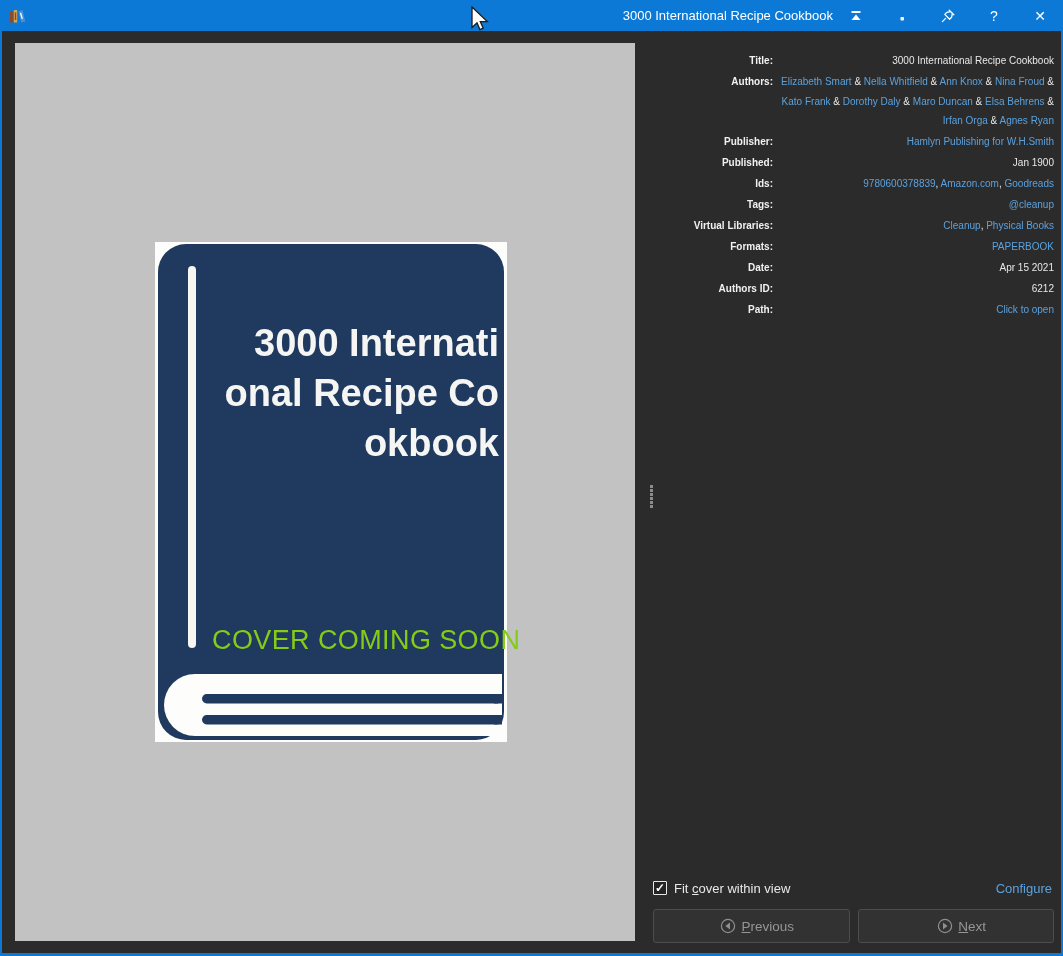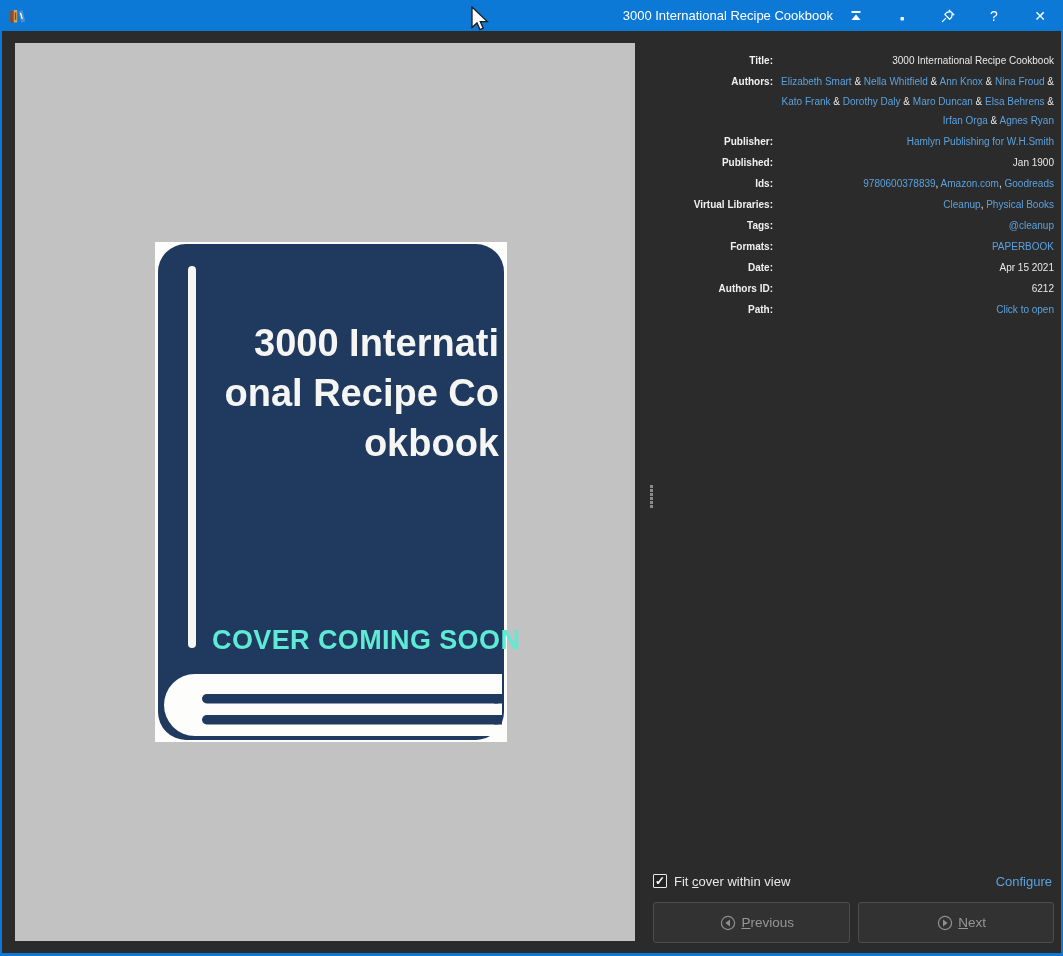--- a/index.html
+++ b/index.html
@@ -27,21 +27,21 @@
 
   
   .cover-panel{position:absolute;left:13px;top:43px;width:620px;height:898px;background:var(--cover_area_bg,#c2c2c2);}
   .cover{position:absolute;left:140px;top:199px;width:352px;height:500px;background:#fdfdfb;}
   .book{position:absolute;left:3px;top:2px;right:3px;bottom:2px;background:var(--book_navy,#1f3a5e);border-radius:28px;}
   .spine{position:absolute;left:30px;top:22px;width:8px;height:382px;background:#f7f6f2;border-radius:4px;}
   .cover-title{
     position:absolute;left:49px;top:74px;width:292px;
     color:#f5f5f3;font-size:38px;line-height:50px;font-weight:600;white-space:pre-line;letter-spacing:0;
   }
-  .cover-caption{position:absolute;left:54px;top:381px;color:#5eead4;font-size:27px;font-weight:700;letter-spacing:.4px;white-space:nowrap;}
+  .cover-caption{position:absolute;left:54px;top:381px;color:#84cc16;font-size:27px;font-weight:400;letter-spacing:.4px;white-space:nowrap;}
   .pages-icon{position:absolute;left:6px;top:430px;}
 
   
   .splitter{position:absolute;left:646px;top:485px;width:6px;display:flex;flex-direction:column;gap:1px;align-items:center;}
   .splitter i{display:block;width:3px;height:3px;background:#8b8b8b;}
 
   
   .right-panel{position:absolute;left:651px;top:43px;width:401px;height:911px;display:flex;flex-direction:column;}
   .meta-table{margin:8px 0 0 5px;flex:1;overflow:hidden;}
   .meta-row{display:grid;grid-template-columns:115px 1fr;margin-bottom:1.5px;font-size:10px;line-height:19.5px;}
@@ -53,21 +53,21 @@
   .fit-row{display:flex;align-items:center;height:22px;margin:0 2px 0 0;}
   .checkbox{
     width:14px;height:14px;border:1px solid #e8e8e8;background:#232323;border-radius:1px;
     display:flex;align-items:center;justify-content:center;color:#ffffff;font-size:12px;line-height:12px;font-weight:700;
   }
   .fit-label{color:var(--text,#e8e8e8);font-size:13px;margin-left:7px;}
   .fit-label .accel,.nav-btn .accel{text-decoration:underline;}
   .configure{margin-left:auto;color:var(--link,#5ba1dd);font-size:13px;cursor:pointer;}
   .nav-row{display:flex;gap:8px;margin:10px 0 11px;}
   .nav-btn{
-    flex:1;height:41px;background:#323232;border:1px solid #4d4d4d;border-radius:3px;
+    flex:1;height:34px;background:#323232;border:1px solid #4d4d4d;border-radius:3px;
     color:var(--button_text,#969696);font-size:13.5px;display:flex;align-items:center;justify-content:center;gap:5px;cursor:default;padding-left:12px;
   }
   .nav-btn svg{display:block;}
 
   
   .cursor{position:absolute;left:468px;top:6px;z-index:99;pointer-events:none;}
 </style>
 </head>
 <body>
 
@@ -150,26 +150,26 @@
         </div>
         <div class="meta-row">
           <span class="meta-label">Published:</span>
           <span class="meta-value"><span>Jan 1900</span></span>
         </div>
         <div class="meta-row">
           <span class="meta-label">Ids:</span>
           <span class="meta-value"><a class="link" href="#">9780600378839</a><span>, </span><a class="link" href="#">Amazon.com</a><span>, </span><a class="link" href="#">Goodreads</a></span>
         </div>
         <div class="meta-row">
+          <span class="meta-label">Tags:</span>
+          <span class="meta-value"><a class="link" href="#">@cleanup</a></span>
+        </div>
+        <div class="meta-row">
           <span class="meta-label">Virtual Libraries:</span>
           <span class="meta-value"><a class="link" href="#">Cleanup</a><span>, </span><a class="link" href="#">Physical Books</a></span>
-        </div>
-        <div class="meta-row">
-          <span class="meta-label">Tags:</span>
-          <span class="meta-value"><a class="link" href="#">@cleanup</a></span>
         </div>
         <div class="meta-row">
           <span class="meta-label">Formats:</span>
           <span class="meta-value"><a class="link" href="#">PAPERBOOK</a></span>
         </div>
         <div class="meta-row">
           <span class="meta-label">Date:</span>
           <span class="meta-value"><span>Apr 15 2021</span></span>
         </div>
         <div class="meta-row">

